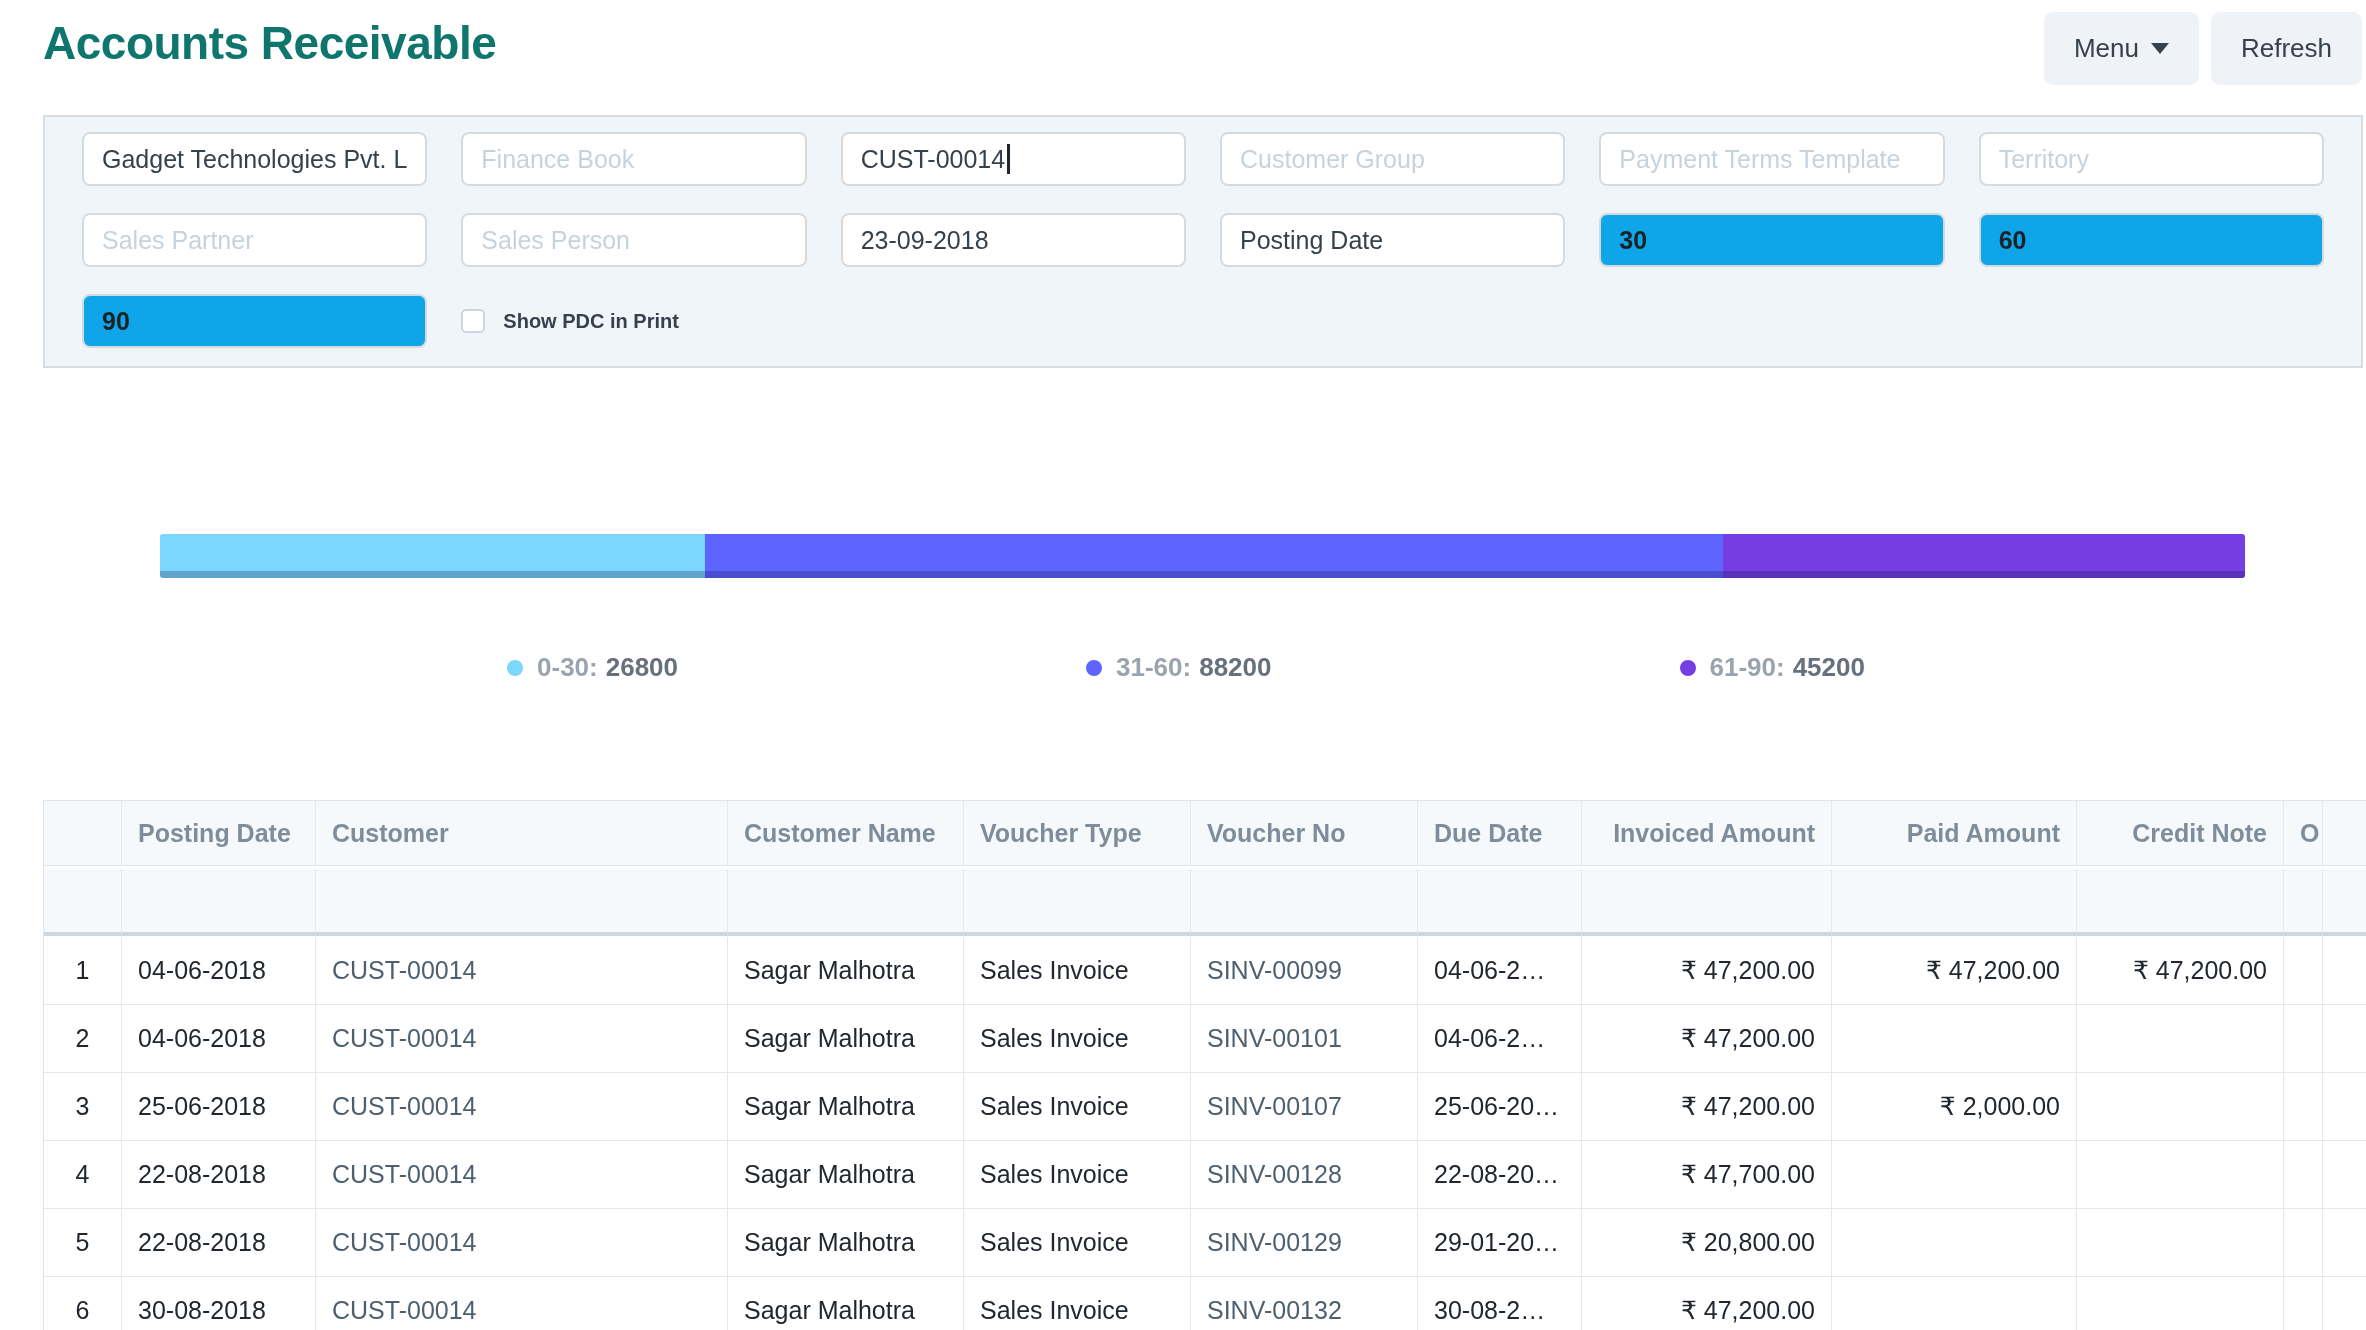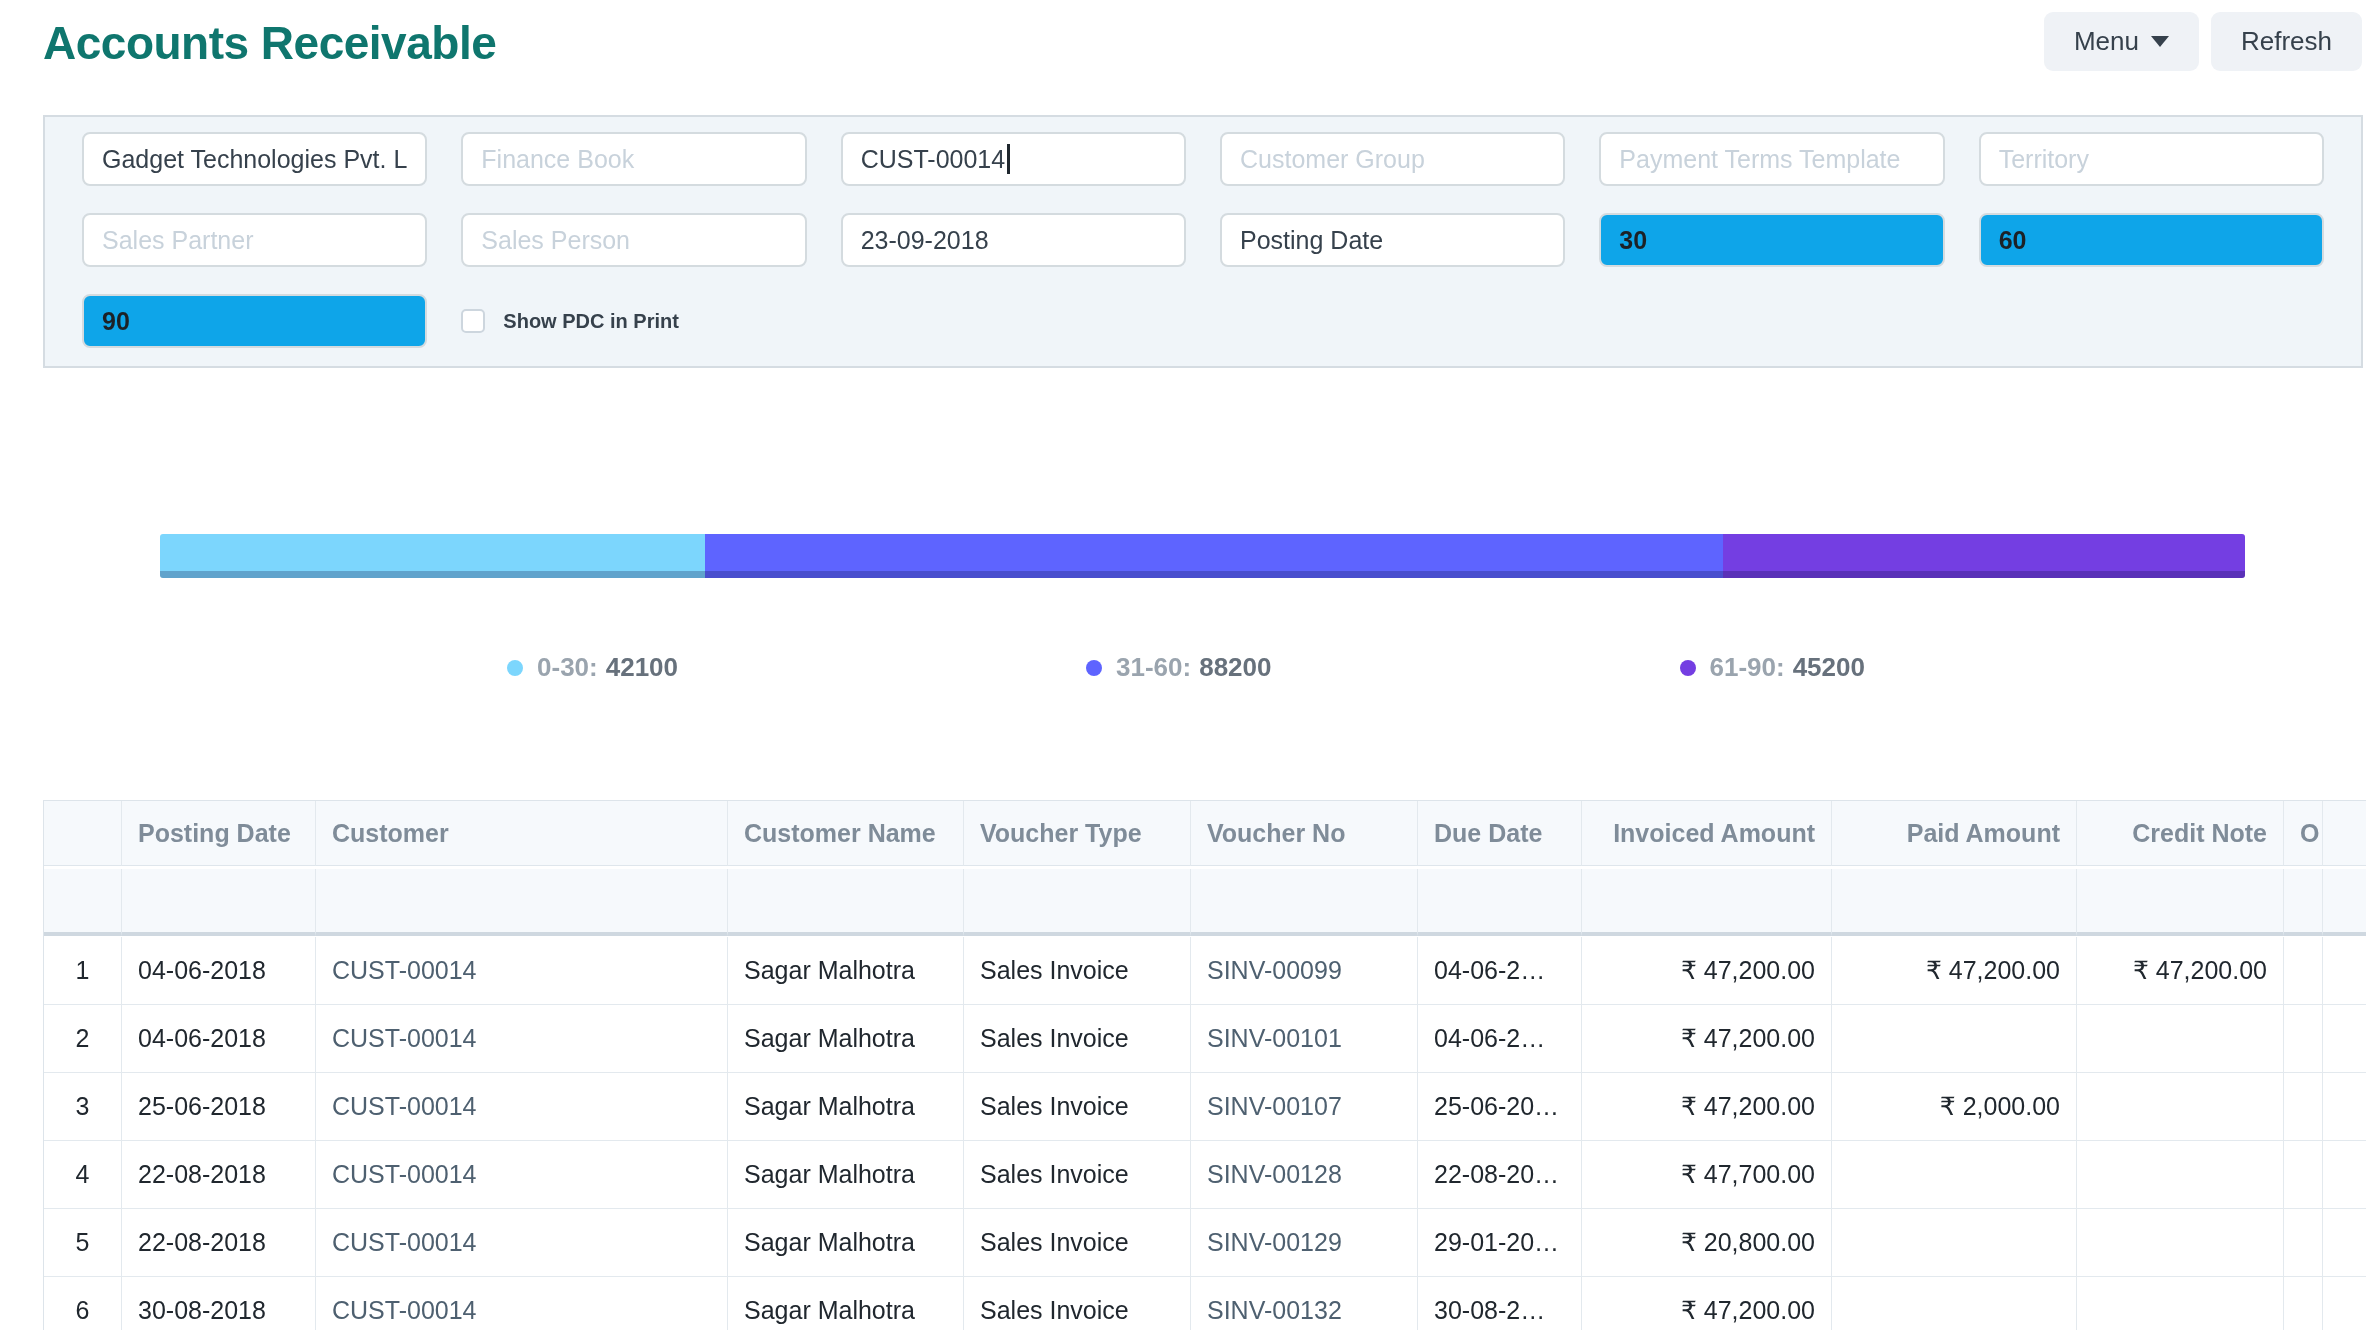--- a/index.html
+++ b/index.html
@@ -3,21 +3,21 @@
 <meta charset="utf-8">
 <style>
   * { margin:0; padding:0; box-sizing:border-box; }
   html,body { background:#ffffff; }
   body { font-family:"Liberation Sans","DejaVu Sans",sans-serif; color:#36414c; }
   .page { position:relative; width:2366px; height:1330px; background:#ffffff; overflow:hidden; }
 
   
   .page-title { position:absolute; left:43px; top:16px; font-size:46px; font-weight:700; letter-spacing:-0.5px; color:#0f766e; }
   .toolbar-buttons { position:absolute; top:12px; right:4px; display:flex; gap:12px; }
-  .btn { display:flex; align-items:center; justify-content:center; height:59px; padding:0 30px;
+  .btn { display:flex; align-items:center; justify-content:center; height:73px; padding:0 30px;
          background:#eff2f6; border:none; border-radius:9px; font-size:26px; color:#36414c;
          font-family:inherit; cursor:pointer; }
   .caret-down { width:0; height:0; border-left:9px solid transparent; border-right:9px solid transparent;
                 border-top:11px solid #36414c; margin-left:12px; display:inline-block; }
 
   
   .filter-section { position:absolute; left:43px; top:115px; width:2320px; height:253px;
                     background:#f0f5f9; border:2px solid #d5dce2;
                     display:grid; grid-template-columns:repeat(6,1fr);
                     gap:27px 34px; padding:15px 37px 18px; }
@@ -94,21 +94,21 @@
 
   <div class="chart-bar" id="chart-bar">
       <div class="seg" style="width: 26.1351%; background: rgb(124, 214, 253);"></div>
       <div class="seg" style="width: 48.8372%; background: rgb(94, 100, 255);"></div>
       <div class="seg" style="width: 25.0277%; background: rgb(116, 62, 226);"></div>
     </div>
   <div class="chart-legend" id="chart-legend">
       <div class="legend-item">
         <span class="legend-dot" style="background: rgb(124, 214, 253);"></span>
         <span class="legend-label">0-30:</span>
-        <span class="legend-value">42100</span>
+        <span class="legend-value">26800</span>
       </div>
       <div class="legend-item">
         <span class="legend-dot" style="background: rgb(94, 100, 255);"></span>
         <span class="legend-label">31-60:</span>
         <span class="legend-value">88200</span>
       </div>
       <div class="legend-item">
         <span class="legend-dot" style="background: rgb(116, 62, 226);"></span>
         <span class="legend-label">61-90:</span>
         <span class="legend-value">45200</span>

